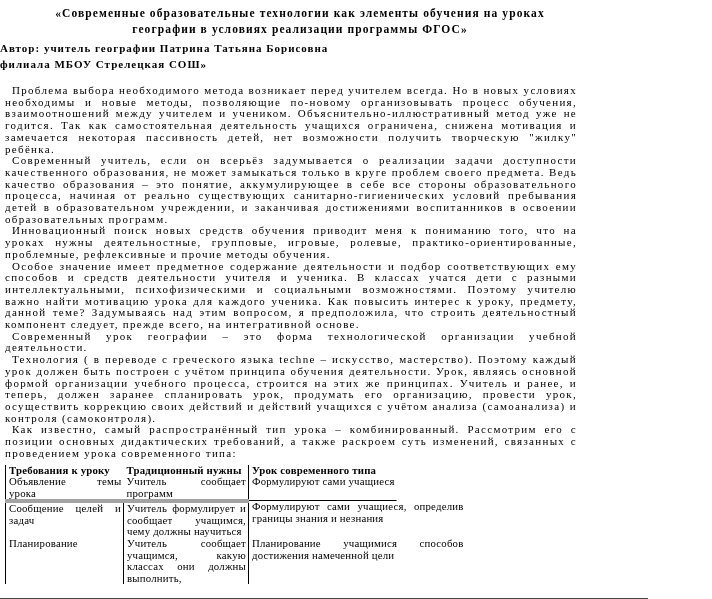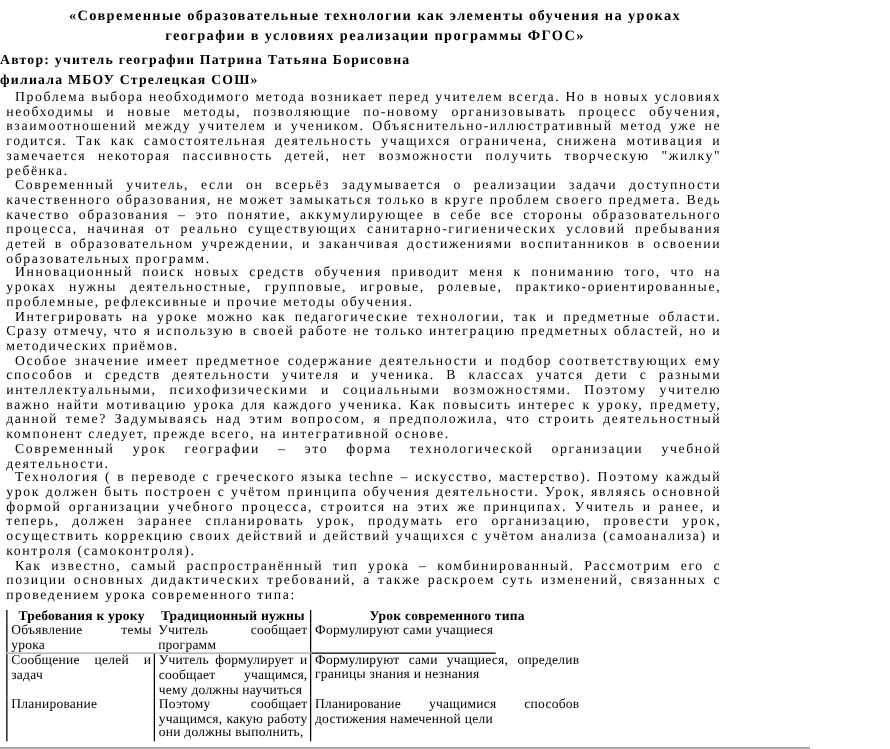--- a/index.html
+++ b/index.html
@@ -21,21 +21,21 @@
     letter-spacing:1.1px;
   }
   .author{
     margin-top:3px;
     width:524px;
     font-weight:700;
     font-size:11px;
     line-height:16px;
     letter-spacing:1px;
   }
-  .content{margin-top:1px;}
+  .content{margin-top:13px;}
   .content p{
     margin:0 0 0 5px;
     width:572px;
     text-align:justify;
     text-indent:7px;
     font-size:11px;
     line-height:11.7px;
     letter-spacing:1.3px;
   }
   table.cmp{
@@ -46,24 +46,24 @@
     border-left:1px solid #000;
   }
   table.cmp td{
     vertical-align:top;
     padding:0 2px 0 3px;
     font-size:10.8px;
     line-height:11.6px;
     letter-spacing:0.2px;
     text-align:justify;
   }
-  table.cmp td.hdr{font-weight:700;text-align:center;}
+  table.cmp td.hdr{font-weight:700;text-align:left;}
   td.c3{border-left:1px solid #000;margin-left:16px;}
   tr.r3 td.c2, tr.r4 td.c2{border-left:1px solid #000;}
-  tr.r2 td.c1, tr.r2 td.c2{border-bottom:1px solid #a3a3a3;}
+  tr.r2 td.c1, tr.r2 td.c2{border-bottom:4px solid #a3a3a3;}
   tr.r2 td.c3{
     background:linear-gradient(#000,#000) no-repeat left bottom/68% 1px;
   }
   .bottom-line{
     position:absolute;
     left:0;right:0;bottom:0;
     height:1px;
     background:#444;
   }
 </style>
@@ -79,21 +79,20 @@
 
   <div class="author">
     <div>Автор: учитель географии Патрина Татьяна Борисовна</div>
     <div>филиала МБОУ Стрелецкая СОШ»</div>
   </div>
 
   <div class="content">
     <p>Проблема выбора необходимого метода возникает перед учителем всегда. Но в новых условиях необходимы и новые методы, позволяющие по-новому организовывать процесс обучения, взаимоотношений между учителем и учеником. Объяснительно-иллюстративный метод уже не годится. Так как самостоятельная деятельность учащихся ограничена, снижена мотивация и замечается некоторая пассивность детей, нет возможности получить творческую "жилку" ребёнка.</p>
     <p>Современный учитель, если он всерьёз задумывается о реализации задачи доступности качественного образования, не может замыкаться только в круге проблем своего предмета. Ведь качество образования – это понятие, аккумулирующее в себе все стороны образовательного процесса, начиная от реально существующих санитарно-гигиенических условий пребывания детей в образовательном учреждении, и заканчивая достижениями воспитанников в освоении образовательных программ.</p>
     <p>Инновационный поиск новых средств обучения приводит меня к пониманию того, что на уроках нужны деятельностные, групповые, игровые, ролевые, практико-ориентированные, проблемные, рефлексивные и прочие методы обучения.</p>
-    <p>Интегрировать на уроке можно как педагогические технологии, так и предметные области. Сразу отмечу, что я использую в своей работе не только интеграцию предметных областей, но и методических приёмов.</p>
     <p>Особое значение имеет предметное содержание деятельности и подбор соответствующих ему способов и средств деятельности учителя и ученика. В классах учатся дети с разными интеллектуальными, психофизическими и социальными возможностями. Поэтому учителю важно найти мотивацию урока для каждого ученика. Как повысить интерес к уроку, предмету, данной теме? Задумываясь над этим вопросом, я предположила, что строить деятельностный компонент следует, прежде всего, на интегративной основе.</p>
     <p>Современный урок географии – это форма технологической организации учебной деятельности.</p>
     <p>Технология ( в переводе с греческого языка techne – искусство, мастерство). Поэтому каждый урок должен быть построен с учётом принципа обучения деятельности. Урок, являясь основной формой организации учебного процесса, строится на этих же принципах. Учитель и ранее, и теперь, должен заранее спланировать урок, продумать его организацию, провести урок, осуществить коррекцию своих действий и действий учащихся с учётом анализа (самоанализа) и контроля (самоконтроля).</p>
     <p>Как известно, самый распространённый тип урока – комбинированный. Рассмотрим его с позиции основных дидактических требований, а также раскроем суть изменений, связанных с проведением урока современного типа:</p>
   </div>
 
   <table class="cmp">
     <colgroup>
       <col style="width:118px">
       <col style="width:125px">
@@ -110,20 +109,20 @@
       <td class="c2">Учитель сообщает программ</td>
       <td class="c3">Формулируют сами учащиеся</td>
     </tr>
     <tr class="r3">
       <td class="c1">Сообщение целей и задач</td>
       <td class="c2">Учитель формулирует и сообщает учащимся, чему должны научиться</td>
       <td class="c3">Формулируют сами учащиеся, определив границы знания и незнания</td>
     </tr>
     <tr class="r4">
       <td class="c1">Планирование</td>
-      <td class="c2">Поэтому сообщает учащимся, какую работу они должны выполнить,</td>
+      <td class="c2">Учитель сообщает учащимся, какую классах они должны выполнить,</td>
       <td class="c3">Планирование учащимися способов достижения намеченной цели</td>
     </tr>
   </tbody>
     </table>
 
   <div class="bottom-line"></div>
 </div>
 
 </body></html>

